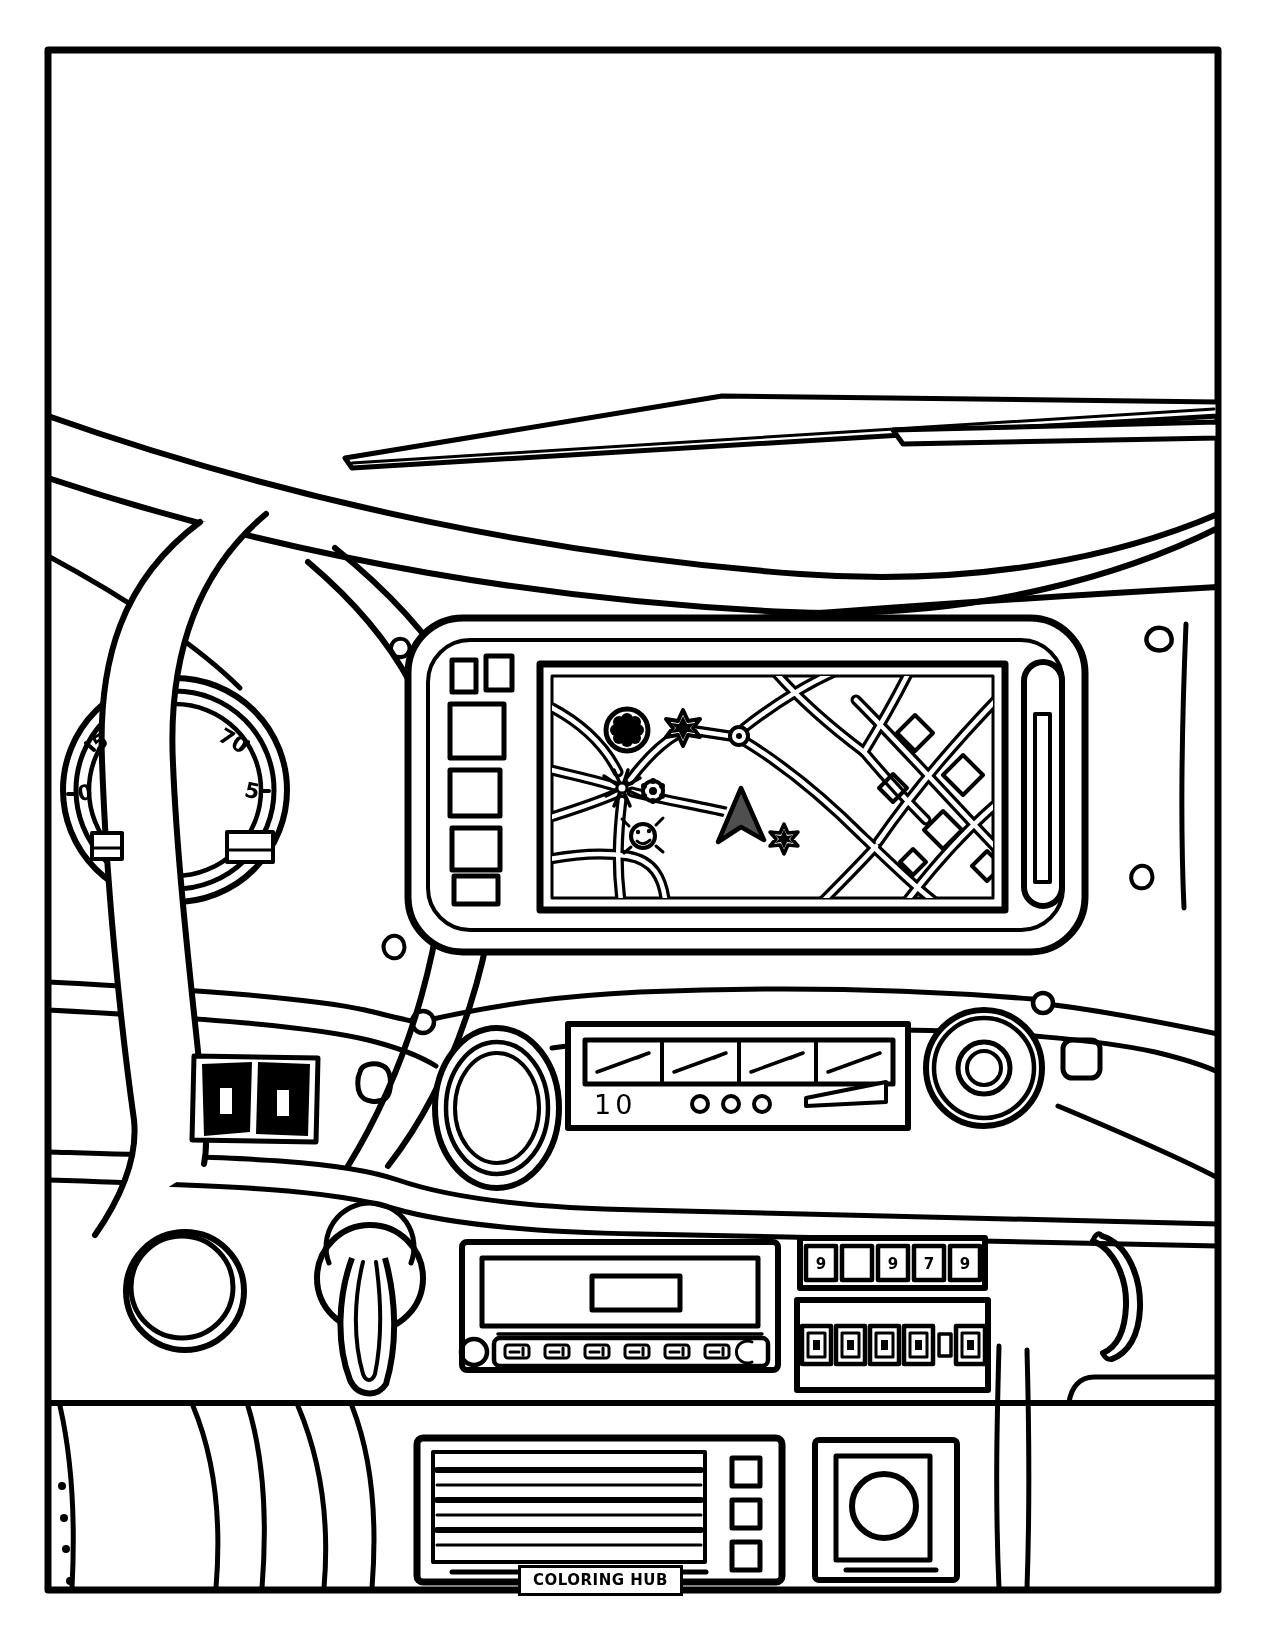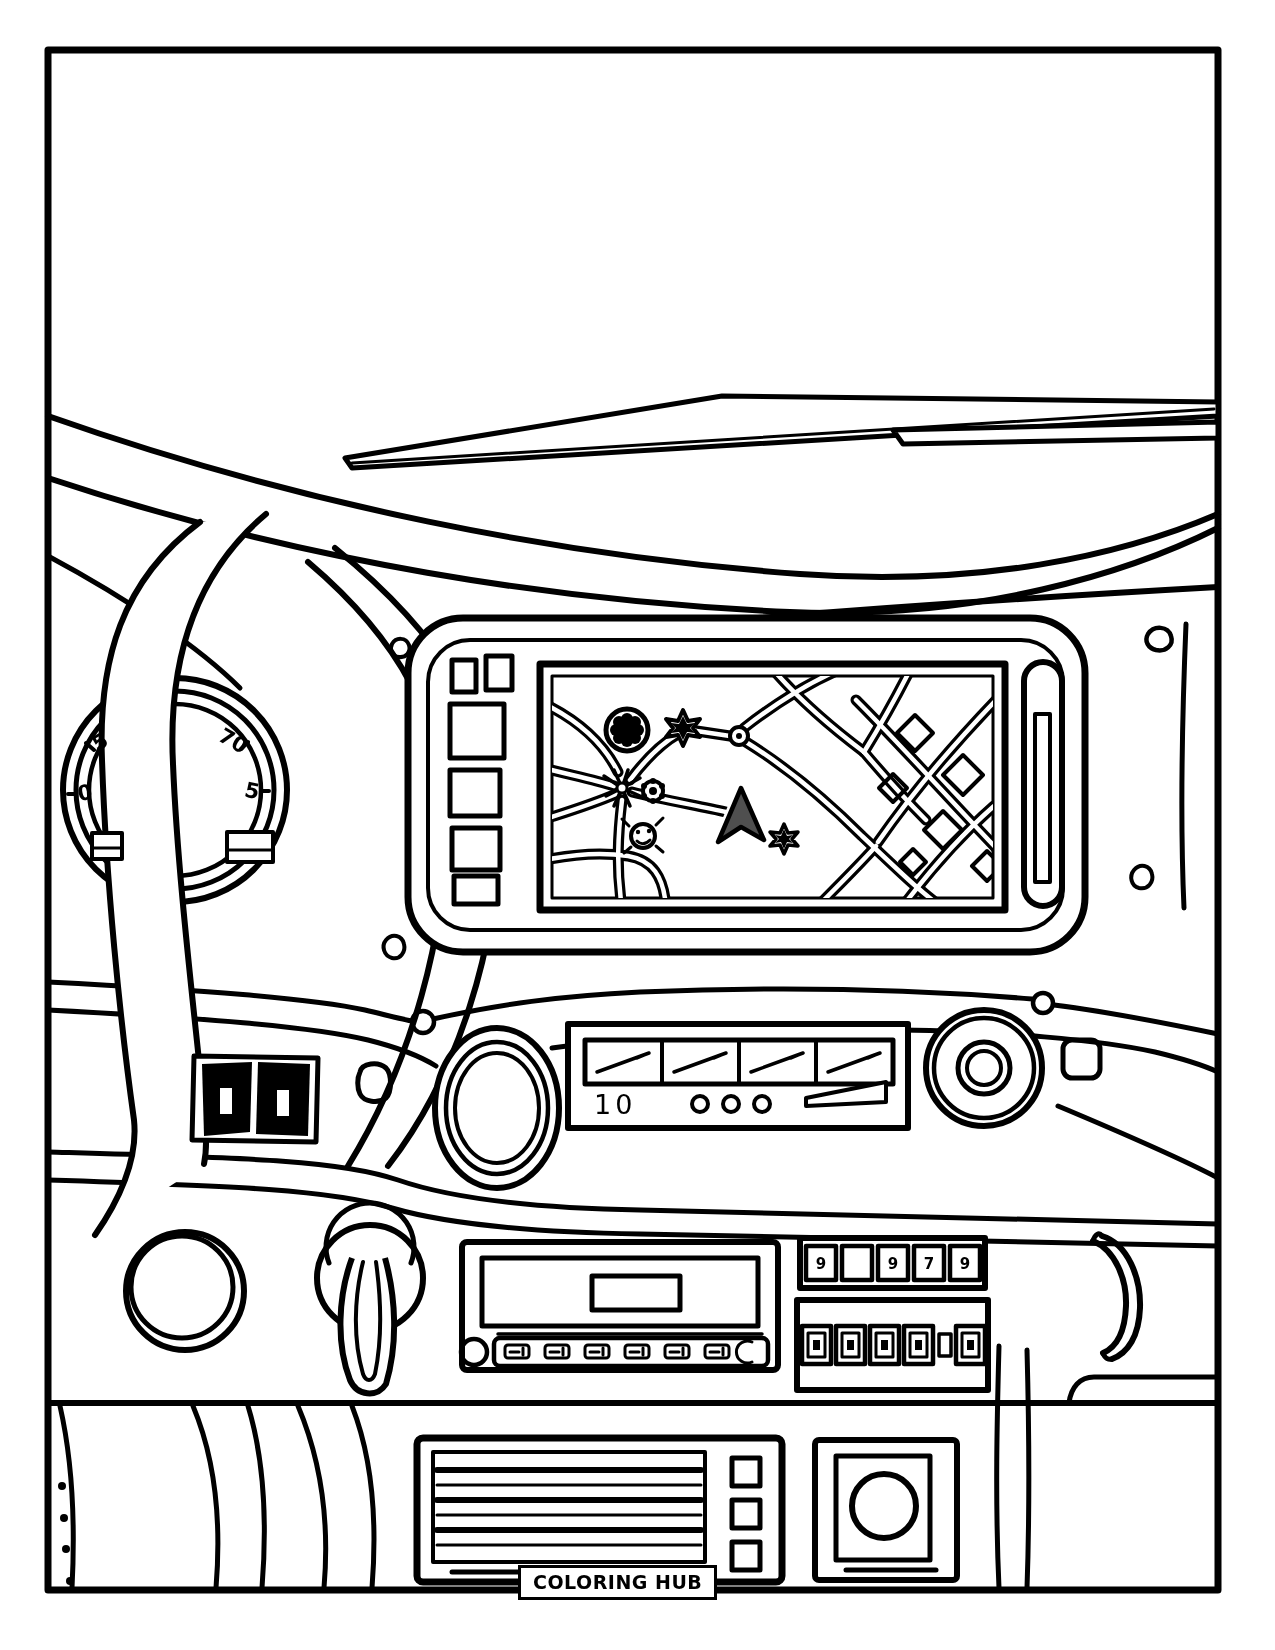--- a/index.html
+++ b/index.html
@@ -15,21 +15,21 @@
   .fb { fill:var(--ink); stroke:none; }
   .rc { stroke:var(--ink); fill:none; stroke-width:11; stroke-linecap:round; }
   .rw { stroke:var(--paper); fill:none; stroke-width:4.5; stroke-linecap:round; }
   .gauge-num { fill:var(--ink); font-family:"DejaVu Sans",sans-serif; font-weight:700; font-size:21px; text-anchor:middle; }
   .radio-num { fill:var(--ink); font-family:"DejaVu Sans",sans-serif; font-weight:400; font-size:27px; letter-spacing:4px; }
   .glyph     { fill:var(--ink); font-family:"DejaVu Sans",sans-serif; font-weight:700; font-size:15px; text-anchor:middle; }
   #brand-label {
     position:absolute; left:518px; top:1565px;
     background:var(--paper); border:3px solid var(--ink);
     padding:3px 12px 4px 12px;
-    font-weight:800; font-size:19px; letter-spacing:0.5px; color:var(--ink);
+    font-weight:800; font-size:15px; letter-spacing:0.5px; color:var(--ink);
     white-space:nowrap;
   }
 </style>
 </head>
 <body>
 
 <svg width="1275" height="1650" viewBox="0 0 1275 1650">
 
   <rect x="48" y="50" width="1170" height="1540" class="s" stroke-width="7"></rect>
 

